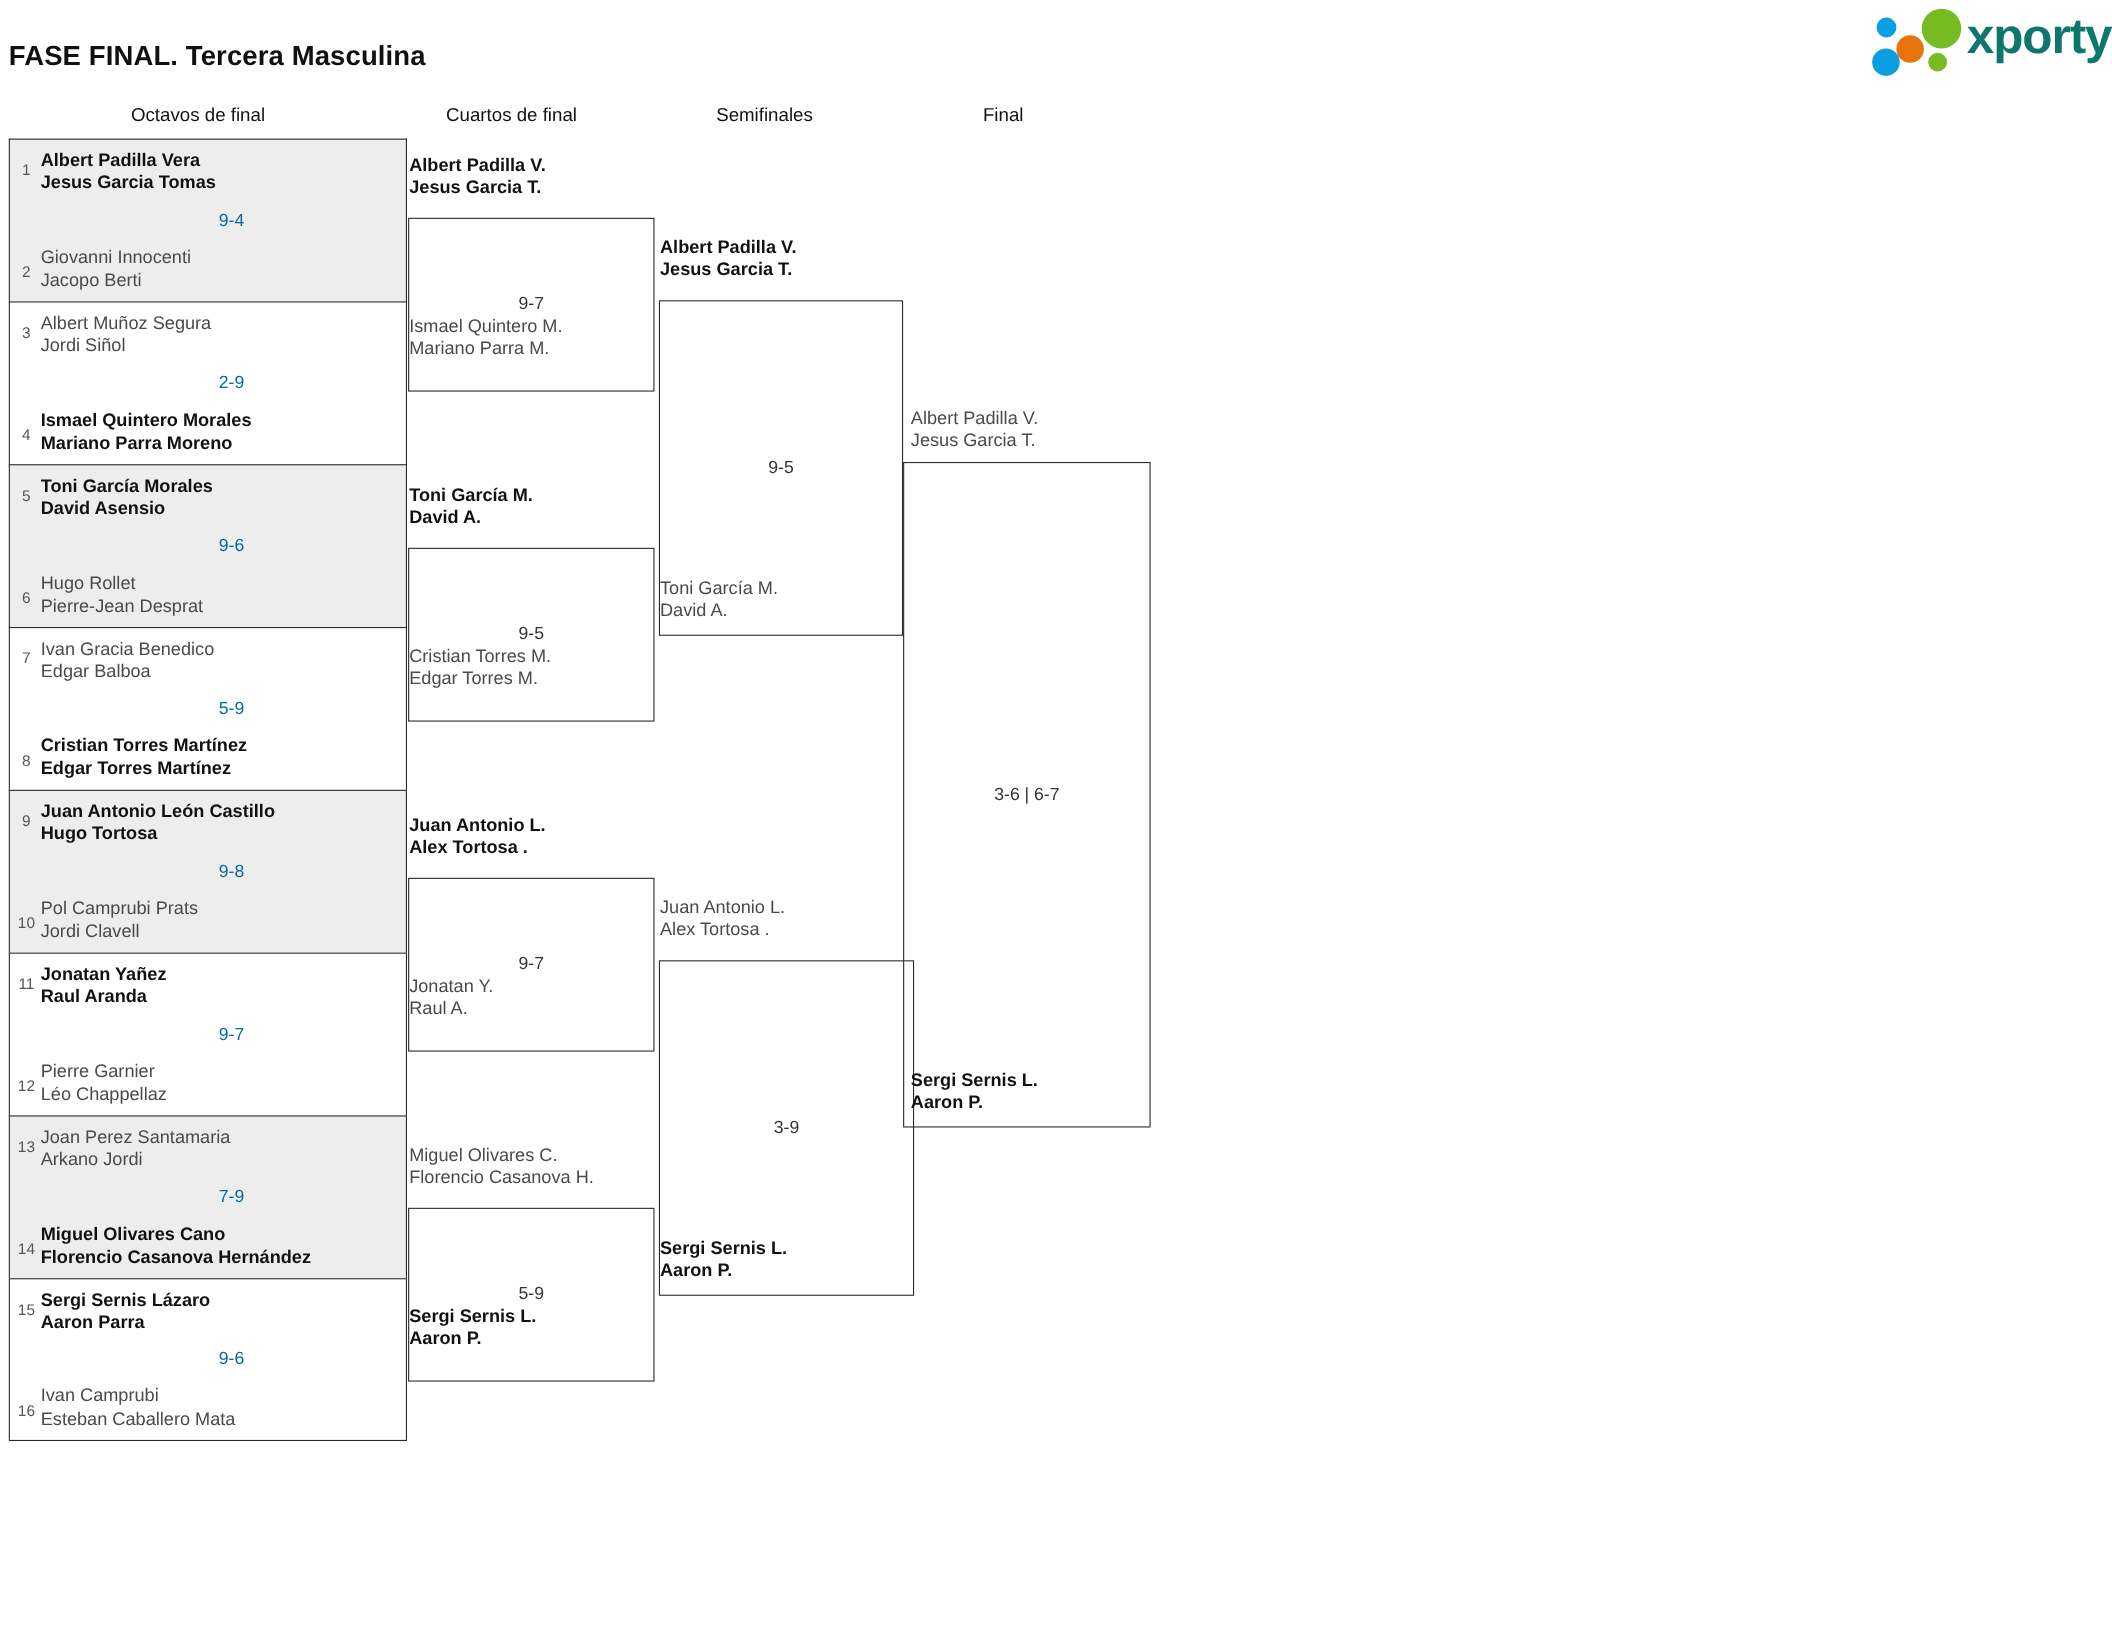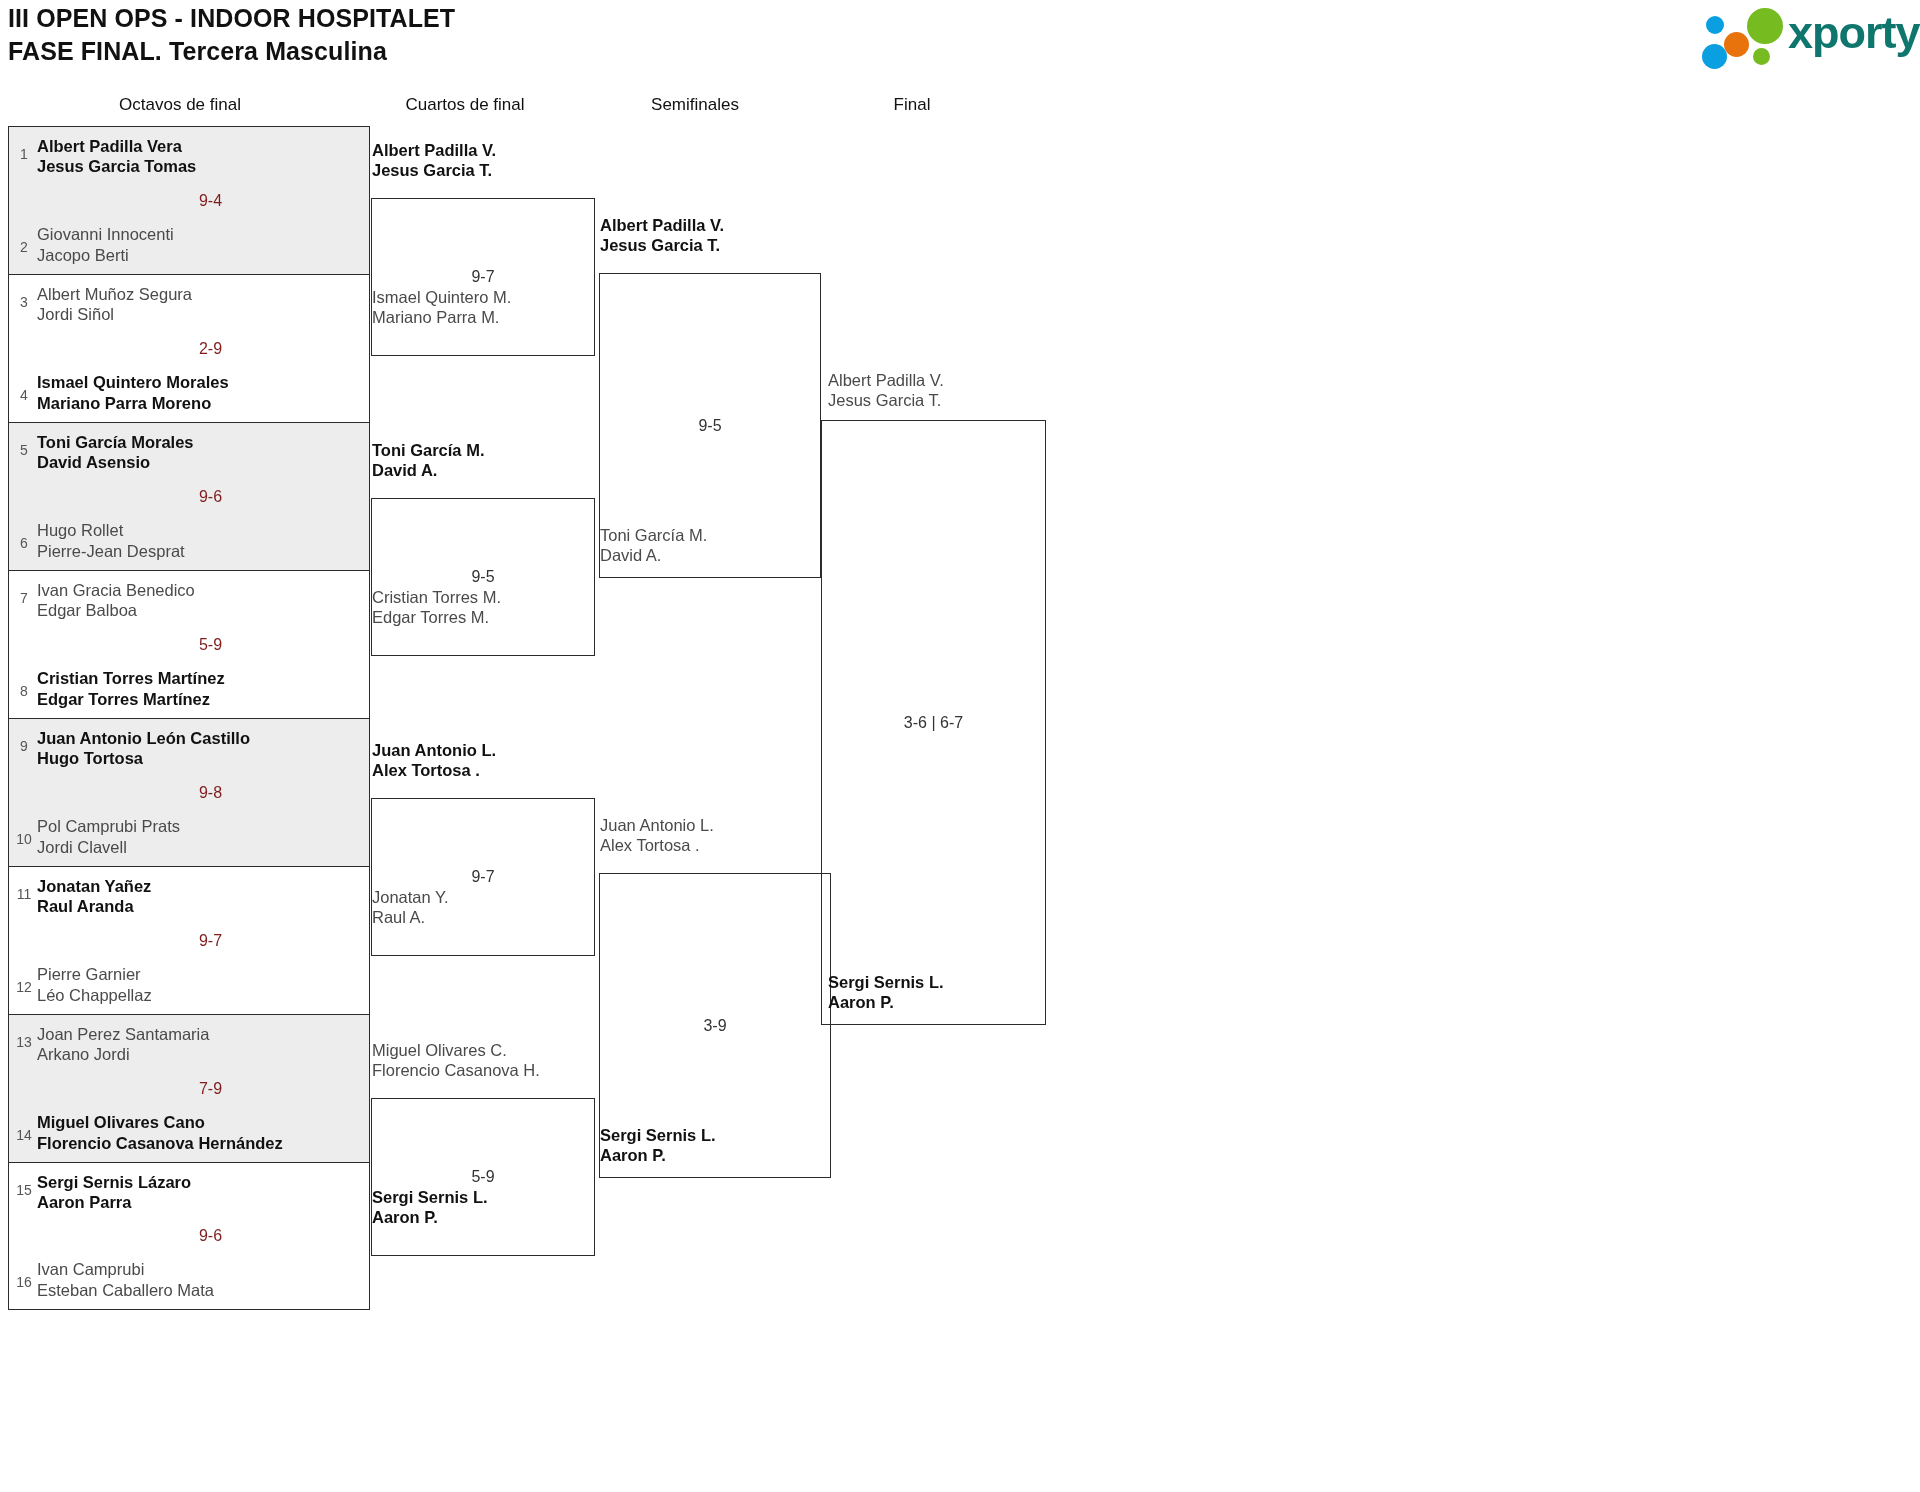--- a/index.html
+++ b/index.html
@@ -99,21 +99,21 @@
   .winner { color: #111111; font-weight: 700; }
   .loser  { color: #4a4a4a; font-weight: 400; }
 
   .r1-score {
     position: absolute;
     left: 0; right: 0;
     top: 50%;
     transform: translateY(-50%);
     text-align: center;
     font-size: 16px;
-    color: #7f1d1d;
+    color: #0369a1;
     padding-left: 43px;
   }
 
   
   .bracket-box {
     position: absolute;
     border: 1.4px solid #2b2b2b;
     background: transparent;
   }
   .box-score {
@@ -132,21 +132,21 @@
     font-size: 16.5px;
     white-space: nowrap;
   }
   .entry .r1-name { white-space: nowrap; }
 </style>
 </head>
 <body>
 
 <div id="page">
 
-  <div id="header-title"><span>III OPEN OPS - INDOOR HOSPITALET</span><br><span class="line2">FASE FINAL. Tercera Masculina</span></div>
+  <div id="header-title"><br><span class="line2">FASE FINAL. Tercera Masculina</span></div>
 
   <div id="logo">
     <span class="dot d-blue-top"></span>
     <span class="dot d-orange"></span>
     <span class="dot d-blue-bot"></span>
     <span class="dot d-green-big"></span>
     <span class="dot d-green-sm"></span>
     <span class="wordmark">xporty</span>
   </div>
 

